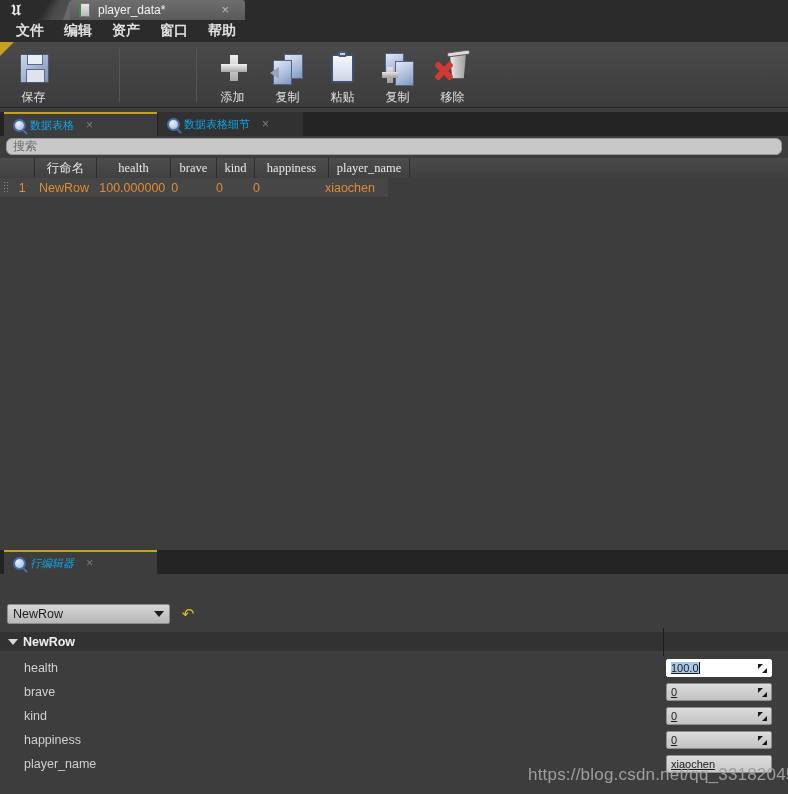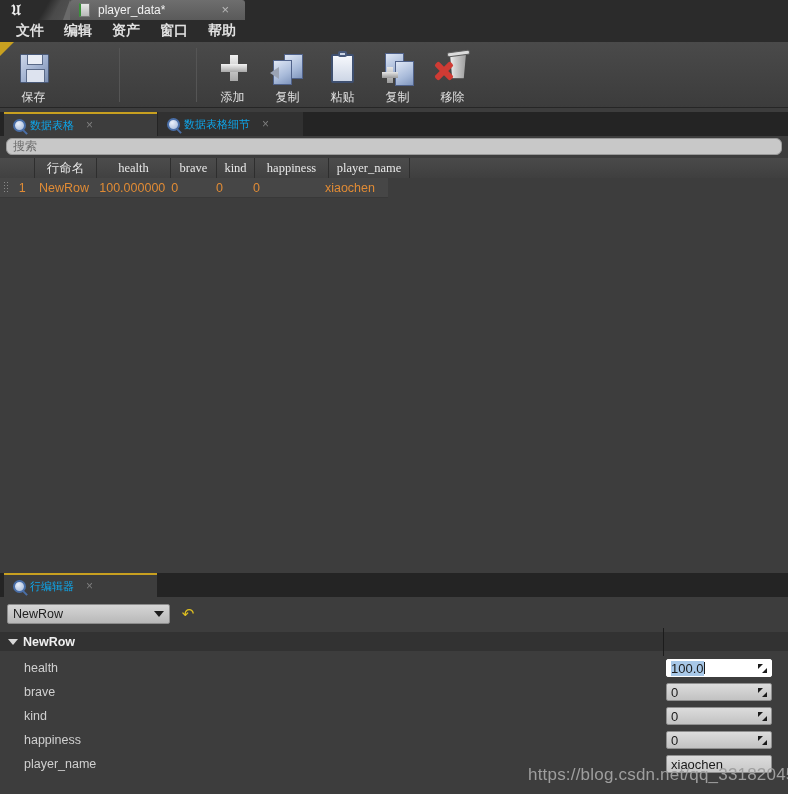--- a/index.html
+++ b/index.html
@@ -311,21 +311,21 @@
   .prop-field {
     position: absolute; left: 666px; top: 3px; width: 106px; height: 18px;
     background: linear-gradient(180deg, #dcdcdc, #c2c2c2);
     border: 1px solid #8f8f8f; border-radius: 2px;
     display: flex; align-items: center;
   }
   .prop-field.focused {
     background: #ffffff; border: 1px solid #ffffff;
   }
   .prop-field .val {
-    font-size: 13px; color: #1a1a1a; margin-left: 4px;
+    font-size: 11px; color: #1a1a1a; margin-left: 4px; text-decoration: underline;
   }
   .prop-field.focused .val { background: #a8c8e8; }
   .prop-field .caret-bar {
     width: 1px; height: 12px; background: #1a1a1a;
   }
   .spin {
     position: absolute; right: 4px; top: 4px; width: 9px; height: 9px;
   }
   .spin::before {
     content: ""; position: absolute; left: 0; top: 0;
@@ -463,21 +463,21 @@
       <div class="td" style="width:62px;">NewRow</div>
       <div class="td" style="width:74px;">100.000000</div>
       <div class="td" style="width:46px;">0</div>
       <div class="td" style="width:38px;">0</div>
       <div class="td" style="width:74px;">0</div>
       <div class="td" style="width:70px;">xiaochen</div>
     </div>
   </div>
   <div class="table-body"></div>
 
-  <div class="tabstrip" style="top:573px;">
+  <div class="tabstrip" style="top:550px;font-style:italic;">
     <div class="tab active" style="left:4px; width:153px;">
       <div class="tab-ico"></div>
       <div class="tab-lbl">行编辑器</div>
       <div class="tab-x">×</div>
     </div>
   </div>
 
   <div class="re-toolbar">
     <div class="combo">
       <span>NewRow</span>

